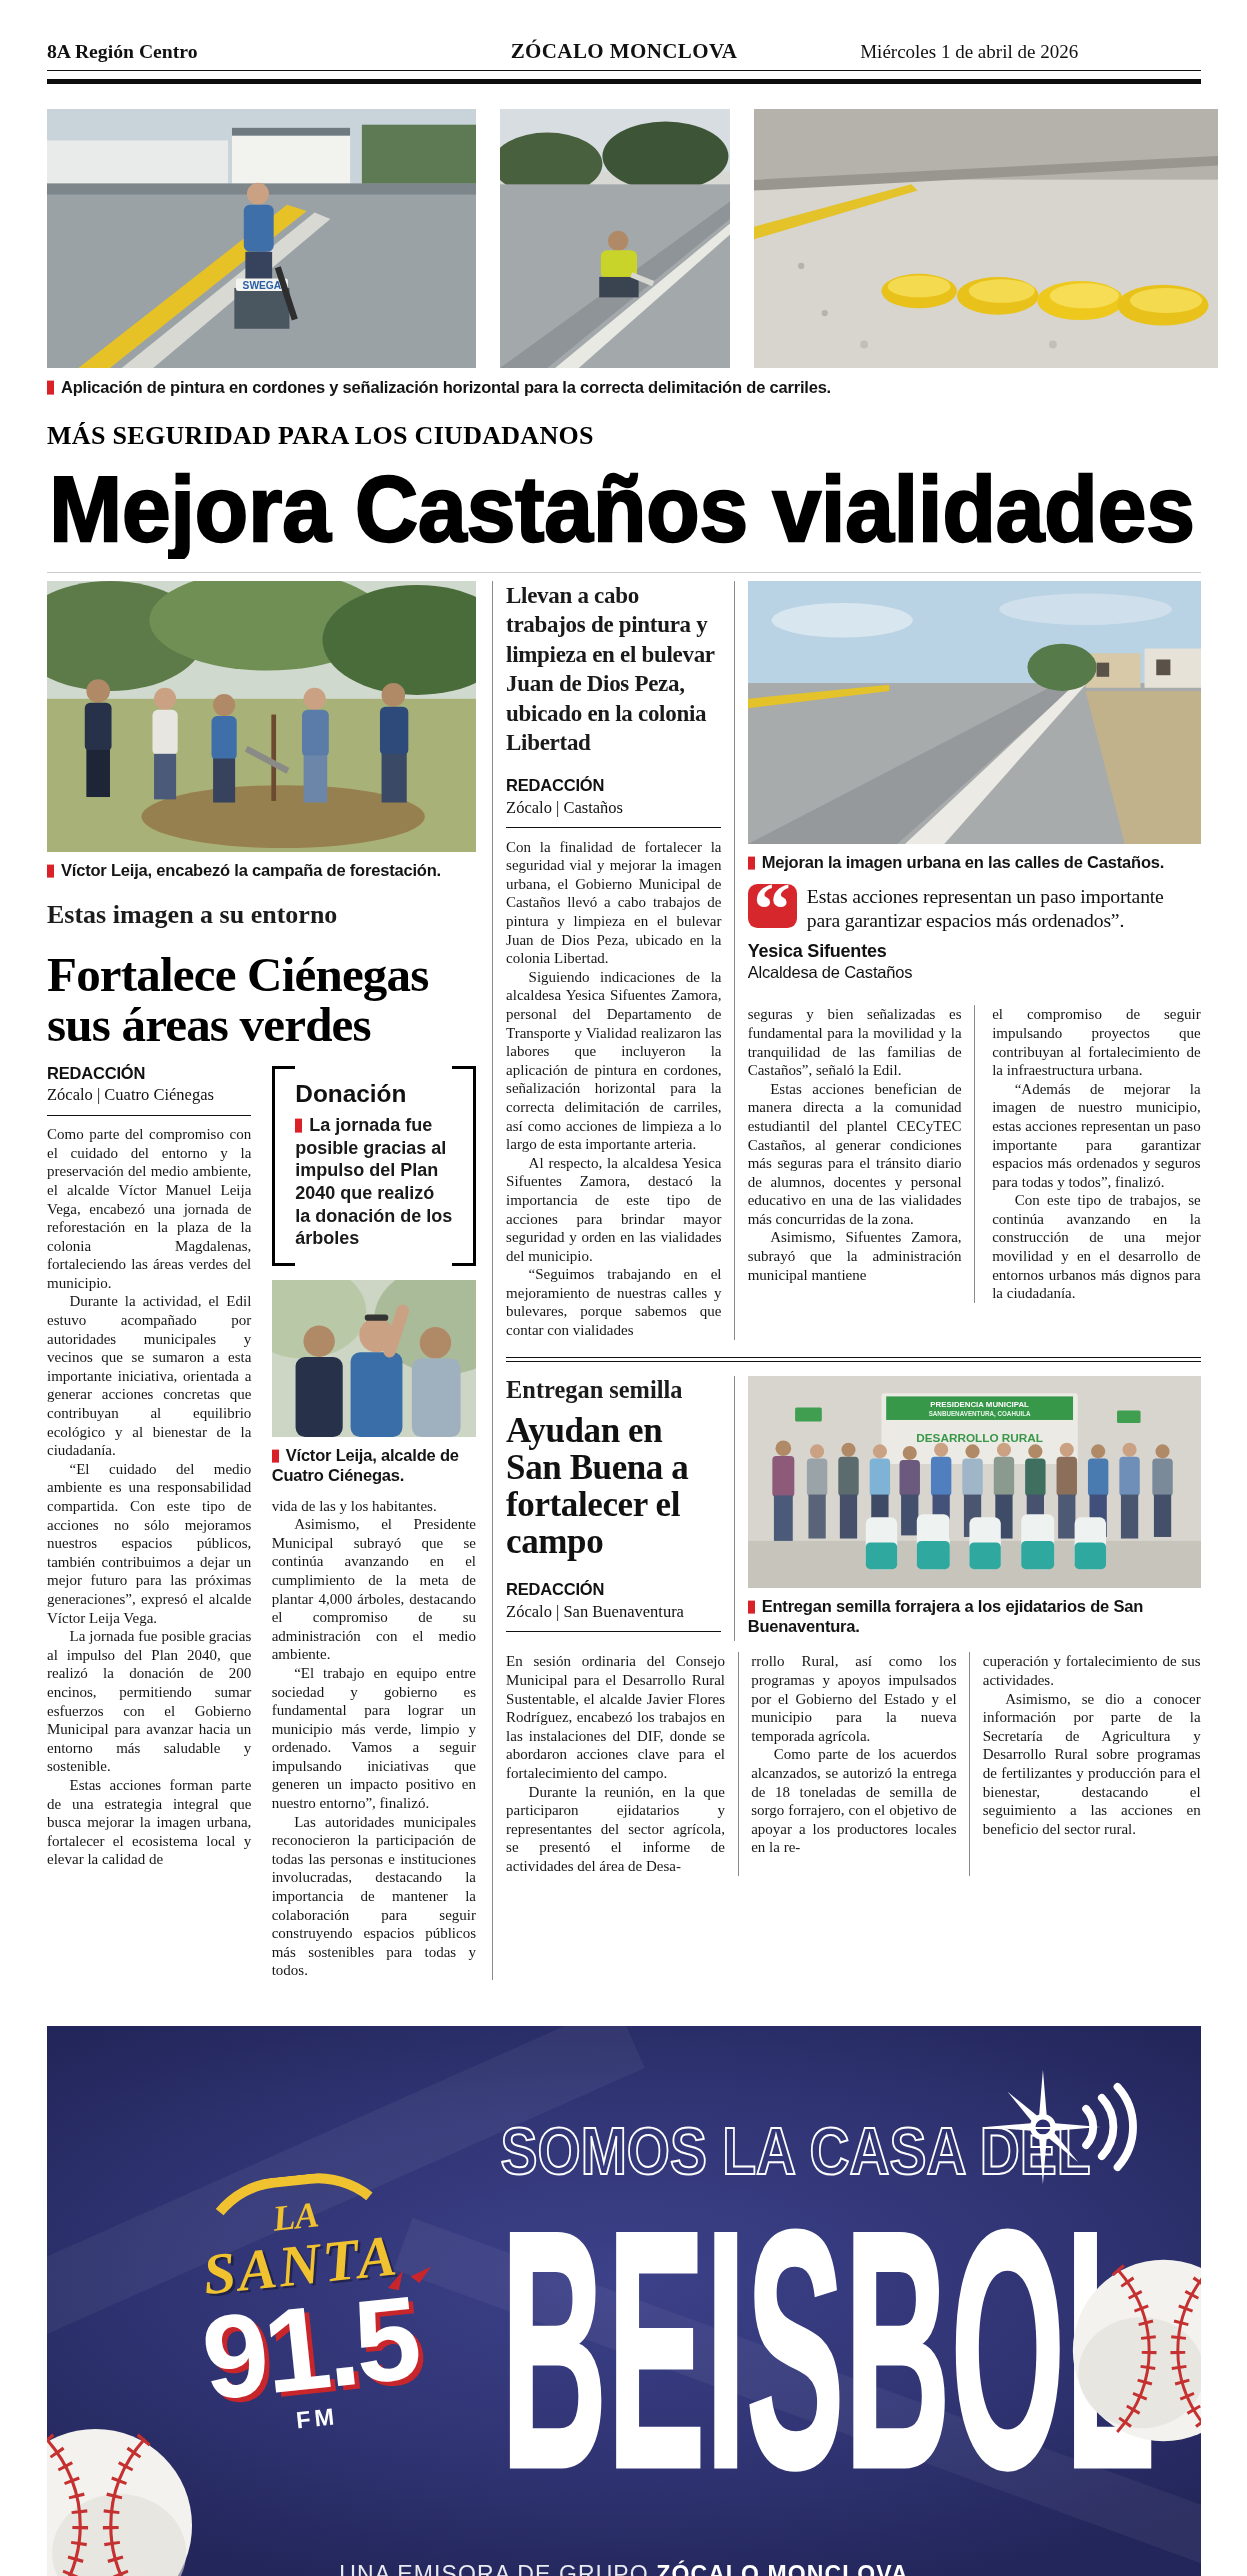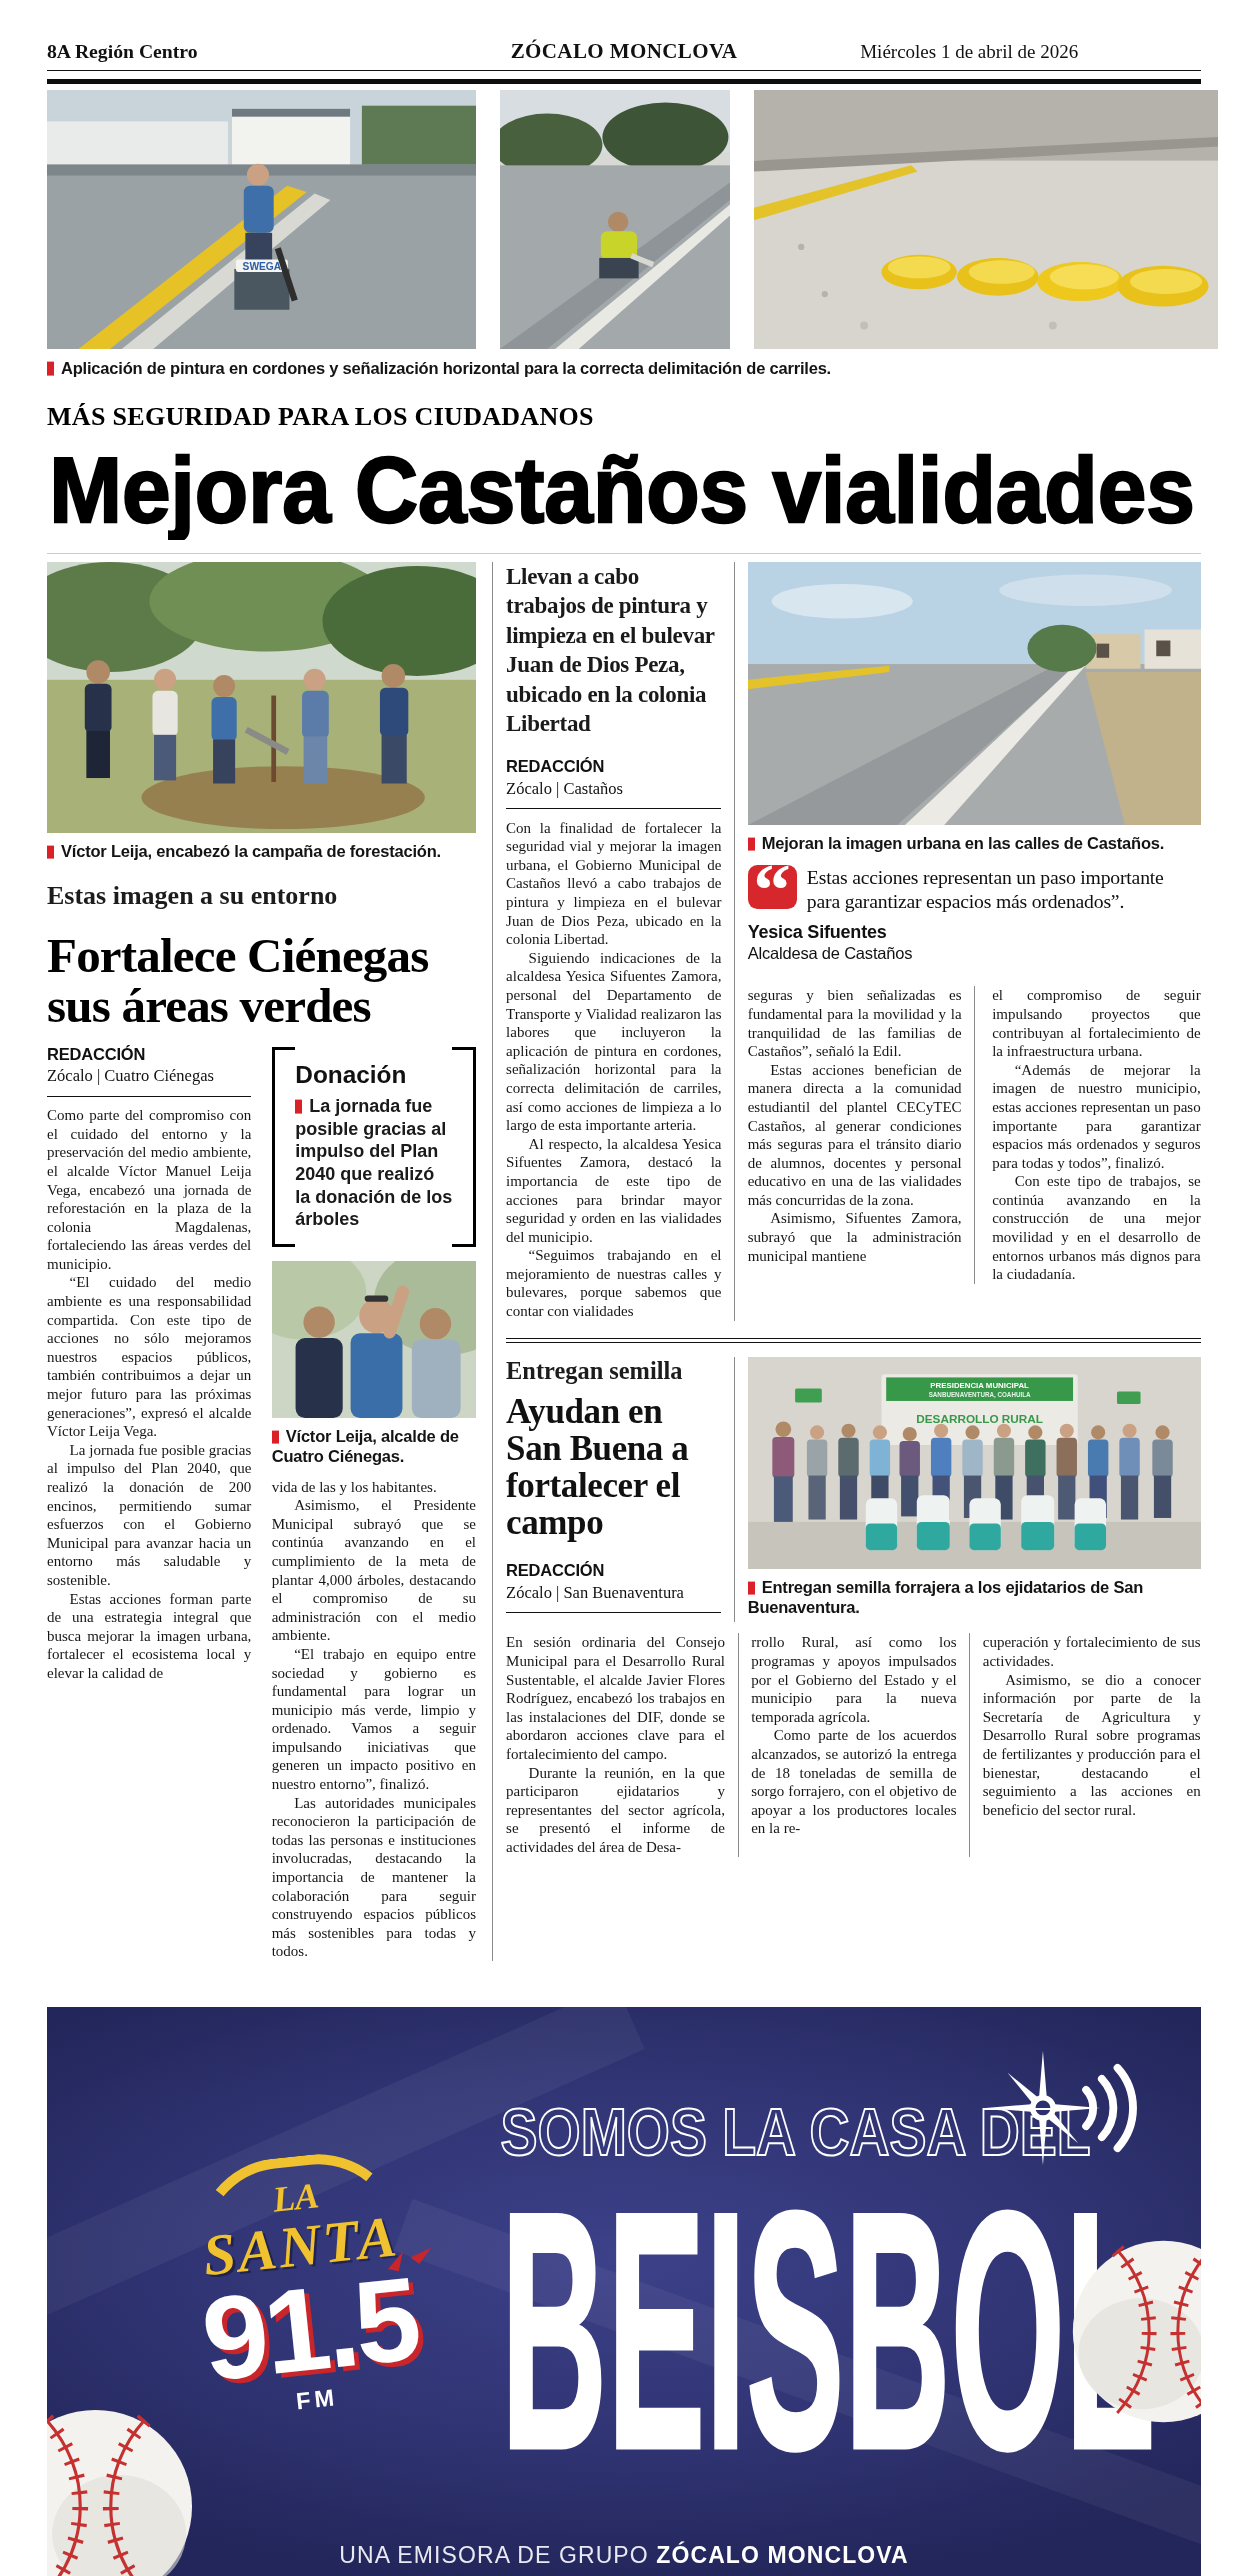--- a/index.html
+++ b/index.html
@@ -7,21 +7,21 @@
   body{width:1248px;font-family:"Liberation Serif",serif;color:#111}
   .content{margin:0 47px}
   
   .masthead{display:flex;align-items:baseline;padding-top:39px;font-family:"Liberation Serif",serif;font-weight:bold}
   .mh-left{flex:1;font-size:19.7px}
   .mh-center{font-size:21px;letter-spacing:0.4px}
   .mh-right{flex:1;text-align:center;font-size:19px;font-weight:normal}
   .rule-thin{border-top:1.6px solid #111;margin-top:6.3px}
   .rule-thick{border-top:5.5px solid #0d0d0d;margin-top:7.9px}
   
-  .top-photos{display:grid;grid-template-columns:429px 230px 464px;gap:24px;margin-top:6px}
+  .top-photos{display:grid;grid-template-columns:429px 230px 464px;gap:24px;margin-top:25px}
   figure{overflow:hidden;background:#d8d8d4}
   figure svg{display:block;width:100%;height:100%}
   .ph{height:259px}
   
   .cap{font-family:"Liberation Sans",sans-serif;font-weight:bold;font-size:16.5px;letter-spacing:-0.2px;color:#141414;margin-top:9.4px;line-height:1.2}
   .sq{display:inline-block;width:7px;height:13.4px;background:#da2128;margin-right:7px;transform:translateY(1.6px)}
   
   .kicker-top{font-family:"Liberation Serif",serif;font-weight:bold;font-size:26px;letter-spacing:0.3px;margin-top:23.6px;color:#000}
   .mainhead{margin-top:9.4px;display:block}
   .headtext{font-family:"Liberation Sans",sans-serif;font-weight:bold;fill:#000;stroke:#000;stroke-width:3px}
@@ -215,20 +215,21 @@
       <h2 class="la-headline">Fortalece Ciénegas sus áreas verdes</h2>
 
       <div class="two-col">
         <div class="col">
           <div class="byline">
             <div class="by-name">REDACCIÓN</div>
             <div class="by-place">Zócalo | Cuatro Ciénegas</div>
           </div>
           <div class="body">
               <p>Como parte del compromiso con el cuidado del entorno y la preservación del medio ambiente, el alcalde Víctor Manuel Leija Vega, encabezó una jornada de reforestación en la plaza de la colonia Magdalenas, fortaleciendo las áreas verdes del municipio.</p>
+              <p>Durante la actividad, el Edil estuvo acompañado por autoridades municipales y vecinos que se sumaron a esta importante iniciativa, orientada a generar acciones concretas que contribuyan al equilibrio ecológico y al bienestar de la ciudadanía.</p>
               <p>“El cuidado del medio ambiente es una responsabilidad compartida. Con este tipo de acciones no sólo mejoramos nuestros espacios públicos, también contribuimos a dejar un mejor futuro para las próximas generaciones”, expresó el alcalde Víctor Leija Vega.</p>
               <p>La jornada fue posible gracias al impulso del Plan 2040, que realizó la donación de 200 encinos, permitiendo sumar esfuerzos con el Gobierno Municipal para avanzar hacia un entorno más saludable y sostenible.</p>
               <p>Estas acciones forman parte de una estrategia integral que busca mejorar la imagen urbana, fortalecer el ecosistema local y elevar la calidad de</p>
             </div>
         </div>
         <div class="col">
           <div class="dbox">
             <span class="dbr dbl"></span>
             <span class="dbr dbrr"></span>
             <div class="dbox-title">Donación</div>

